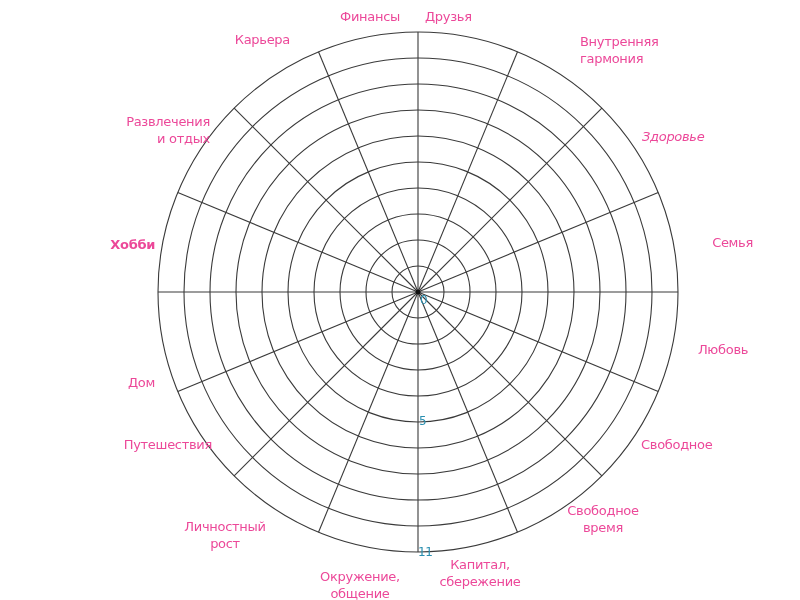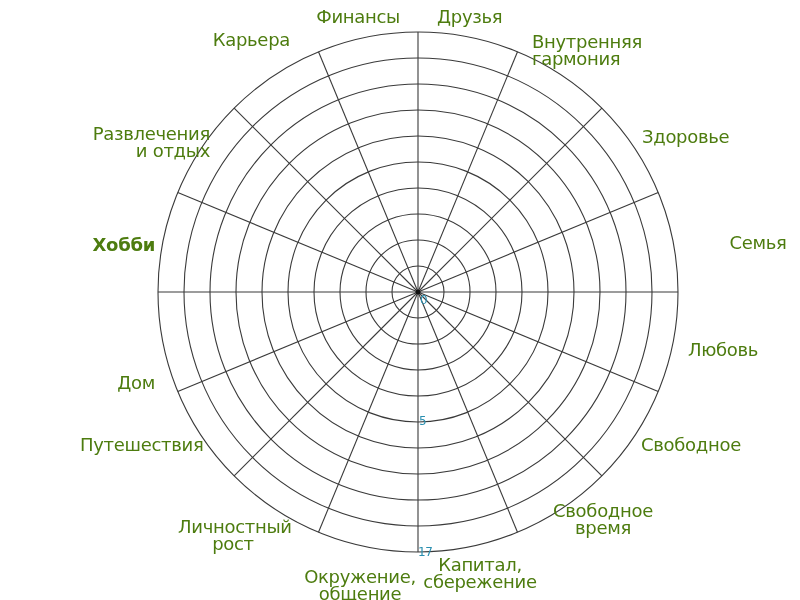--- a/index.html
+++ b/index.html
@@ -25,23 +25,23 @@
       fill: none;
       stroke: #3a3a3a;
       stroke-width: 1.1;
     }
     .spoke {
       stroke: #3a3a3a;
       stroke-width: 1.1;
     }
     .label {
       position: absolute;
-      font-size: 18px;
+      font-size: 13px;
       line-height: 17px;
-      color: #4d7c0f;
+      color: #ec4899;
       text-align: center;
       white-space: pre-line;
       letter-spacing: -0.3px;
     }
     .scale-label {
       position: absolute;
       font-size: 12px;
       color: #2a8fb0;
       font-family: "DejaVu Sans", sans-serif;
       letter-spacing: -0.5px;
@@ -77,38 +77,38 @@
       <line x1="418" y1="292" x2="234.15" y2="475.85" class="spoke"></line>
       <line x1="418" y1="292" x2="177.79" y2="391.50" class="spoke"></line>
       <line x1="418" y1="292" x2="158.00" y2="292.00" class="spoke"></line>
       <line x1="418" y1="292" x2="177.79" y2="192.50" class="spoke"></line>
       <line x1="418" y1="292" x2="234.15" y2="108.15" class="spoke"></line>
       <line x1="418" y1="292" x2="318.50" y2="51.79" class="spoke"></line>
     </g>
   <circle id="center-dot" r="2.5" fill="#111" cx="418" cy="292"></circle>
 </svg>
 
-<div class="label" style="left:437px; top:8px; width:70px; text-align:left;">Друзья</div>
-<div class="label" style="left:532px; top:33px; width:110px; text-align:left;">Внутренняя
+<div class="label" style="left:425px; top:8px; width:70px; text-align:left;">Друзья</div>
+<div class="label" style="left:580px; top:33px; width:110px; text-align:left;">Внутренняя
 гармония</div>
-<div class="label" style="left:642px; top:128px; width:90px; text-align:left;">Здоровье</div>
-<div class="label" style="left:683px; top:234px; width:70px; text-align:center;margin-left:40px;">Семья</div>
+<div class="label" style="left:642px; top:128px; width:90px; text-align:left;font-style:italic;">Здоровье</div>
+<div class="label" style="left:683px; top:234px; width:70px; text-align:right;">Семья</div>
 <div class="label" style="left:683px; top:341px; width:80px; text-align:center;">Любовь</div>
 <div class="label" style="left:641px; top:436px; width:100px; text-align:left;">Свободное</div>
 <div class="label" style="left:548px; top:502px; width:110px;">Свободное
 время</div>
 <div class="label" style="left:420px; top:556px; width:120px;">Капитал,
 сбережение</div>
 <div class="label" style="left:300px; top:568px; width:120px;">Окружение,
 общение</div>
-<div class="label" style="left:170px; top:518px; width:110px;margin-left:8px;">Личностный
+<div class="label" style="left:170px; top:518px; width:110px;">Личностный
 рост</div>
-<div class="label" style="left:80px; top:436px; width:120px; text-align:right;">Путешествия</div>
+<div class="label" style="left:92px; top:436px; width:120px; text-align:right;">Путешествия</div>
 <div class="label" style="left:80px; top:346px; width:75px; text-align:right;margin-top:28px;">Дом</div>
 <div class="label" style="left:80px; top:236px; width:75px; text-align:right;font-weight:bold;">Хобби</div>
-<div class="label" style="left:90px; top:125px; width:120px; text-align:right;">Развлечения
+<div class="label" style="left:90px; top:113px; width:120px; text-align:right;">Развлечения
 и отдых</div>
 <div class="label" style="left:200px; top:31px; width:90px; text-align:right;">Карьера</div>
 <div class="label" style="left:310px; top:8px; width:90px; text-align:right;">Финансы</div>
 
 <div class="scale-label" style="left:420px; top:293px;">0</div>
 <div class="scale-label" style="left:419px; top:414px;">5</div>
-<div class="scale-label" style="left:418px; top:545px;">17</div>
+<div class="scale-label" style="left:418px; top:545px;">11</div>
 
 </body></html>

